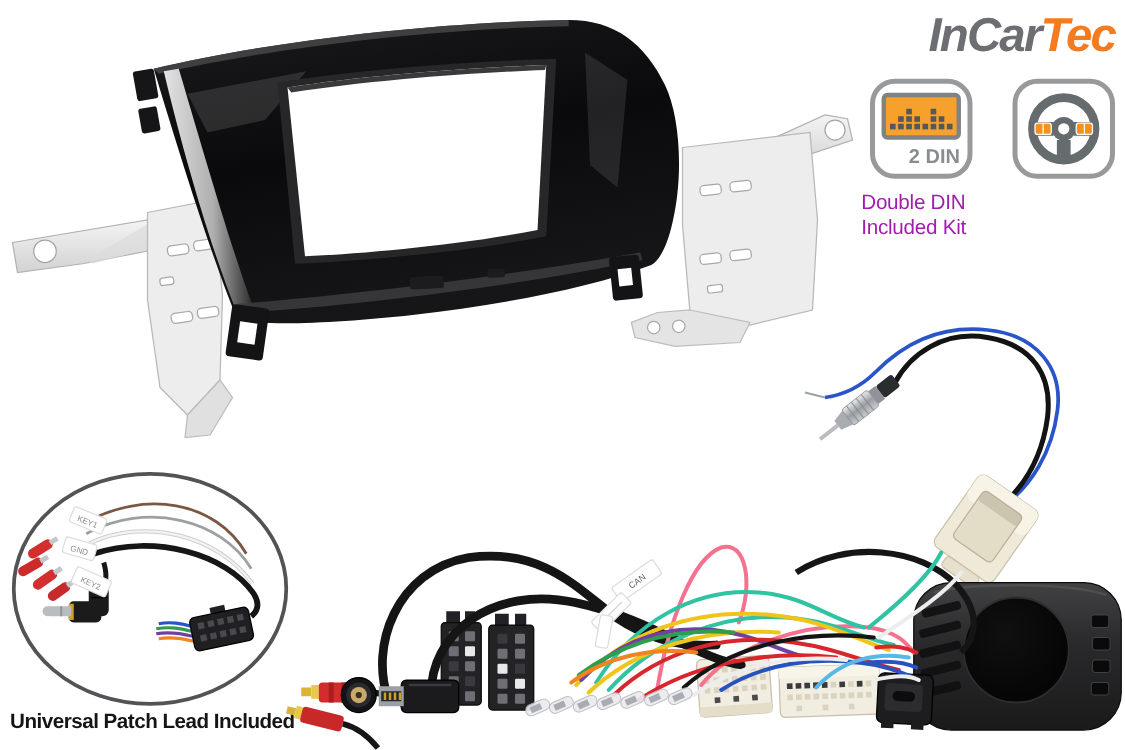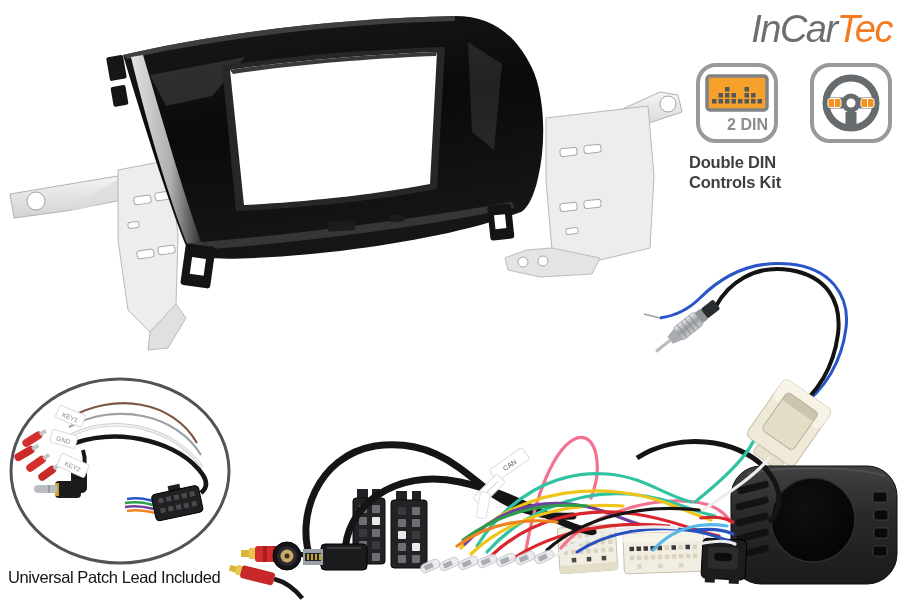--- a/index.html
+++ b/index.html
@@ -1,30 +1,30 @@
 <!DOCTYPE html>
 <html><head>
 <meta charset="utf-8">
 <style>
   html,body{margin:0;padding:0;background:#fff;}
   .stage{position:relative;width:900px;height:600px;background:#fff;overflow:hidden;
          font-family:"Liberation Sans",sans-serif;}
   .abs{position:absolute;}
   
-  .brand{position:absolute;top:10px;right:8px;font-style:italic;font-weight:normal;
+  .brand{position:absolute;top:10px;right:8px;font-style:italic;font-weight:bold;
          font-size:38px;letter-spacing:-1.5px;line-height:1;white-space:nowrap;margin-left:38px;}
   .brand-gray{color:#6d6e71;}
   .brand-orange{color:#f47b20;}
   
   .feature{position:absolute;width:96px;text-align:left;}
   .feature-icon{display:block;margin:0 auto;}
-  .feature-label{margin-top:8px;font-weight:bold;font-size:16.5px;line-height:20px;
-                 color:#404040;letter-spacing:-0.2px;}
+  .feature-label{margin-top:8px;font-weight:normal;font-size:16.5px;line-height:20px;
+                 color:#a21caf;letter-spacing:-0.2px;}
   
-  .caption{position:absolute;left:8px;top:568px;font-size:16.5px;font-weight:normal;
+  .caption{position:absolute;left:8px;top:568px;font-size:16.5px;font-weight:bold;
            color:#151515;letter-spacing:-0.4px;}
 </style>
 </head>
 <body>
 
 <div class="stage">
 
   <svg class="abs" style="left:0;top:0" width="700" height="360" viewBox="0 0 700 360">
     <defs>
       <linearGradient id="metal" x1="0" y1="0" x2="0" y2="1">
@@ -126,21 +126,21 @@
           <rect x="49.5" y="31" width="4.5" height="4.5"></rect>
           <rect x="49.5" y="37" width="4.5" height="4.5"></rect>
         <rect x="56" y="31" width="4.5" height="4.5"></rect>
           <rect x="56" y="37" width="4.5" height="4.5"></rect>
         <rect x="62.5" y="37" width="4.5" height="4.5"></rect>
       </g>
       <text x="73" y="68" text-anchor="end" font-size="16" font-weight="bold" fill="#8a8d90">2 DIN</text>
     </svg>
     <div class="feature-label">
       <div>Double DIN</div>
-      <div>Controls Kit</div>
+      <div>Included Kit</div>
     </div>
   </div>
 
   <div class="feature" style="left:803px;top:62px">
     <svg class="feature-icon" width="84" height="82" viewBox="0 0 84 82">
       <rect x="3" y="3" width="78" height="76" rx="18" fill="#fff" stroke="#97999b" stroke-width="4"></rect>
       <circle cx="42" cy="41" r="25" fill="none" stroke="#666b6e" stroke-width="7"></circle>
       <g stroke="#666b6e" stroke-width="11">
         <line x1="17" y1="41" x2="34" y2="41"></line>
         <line x1="50" y1="41" x2="67" y2="41"></line>

